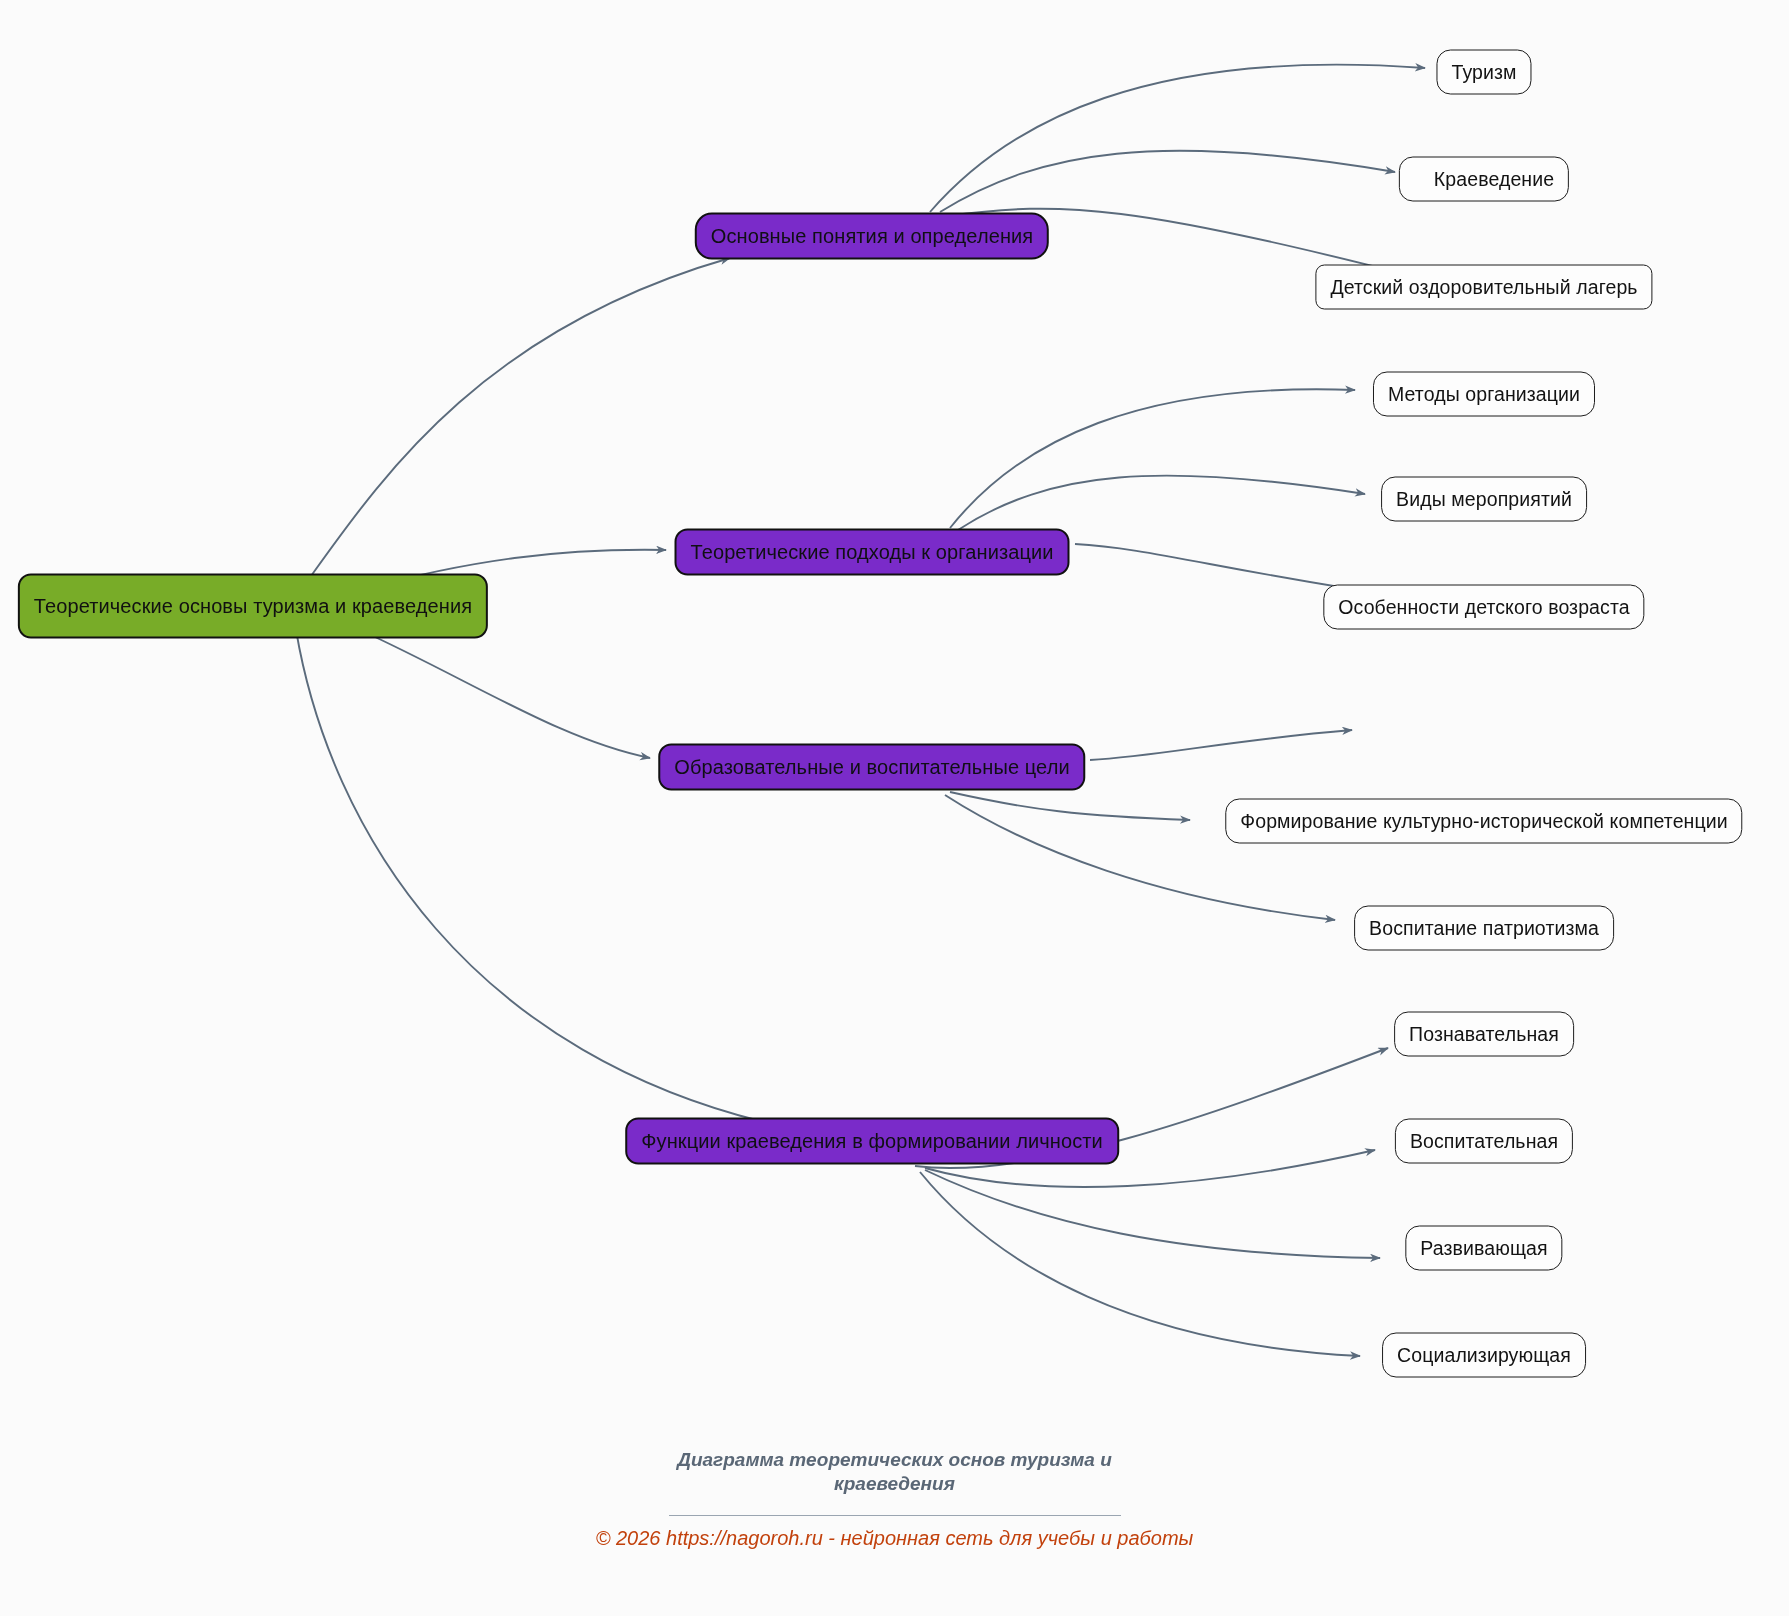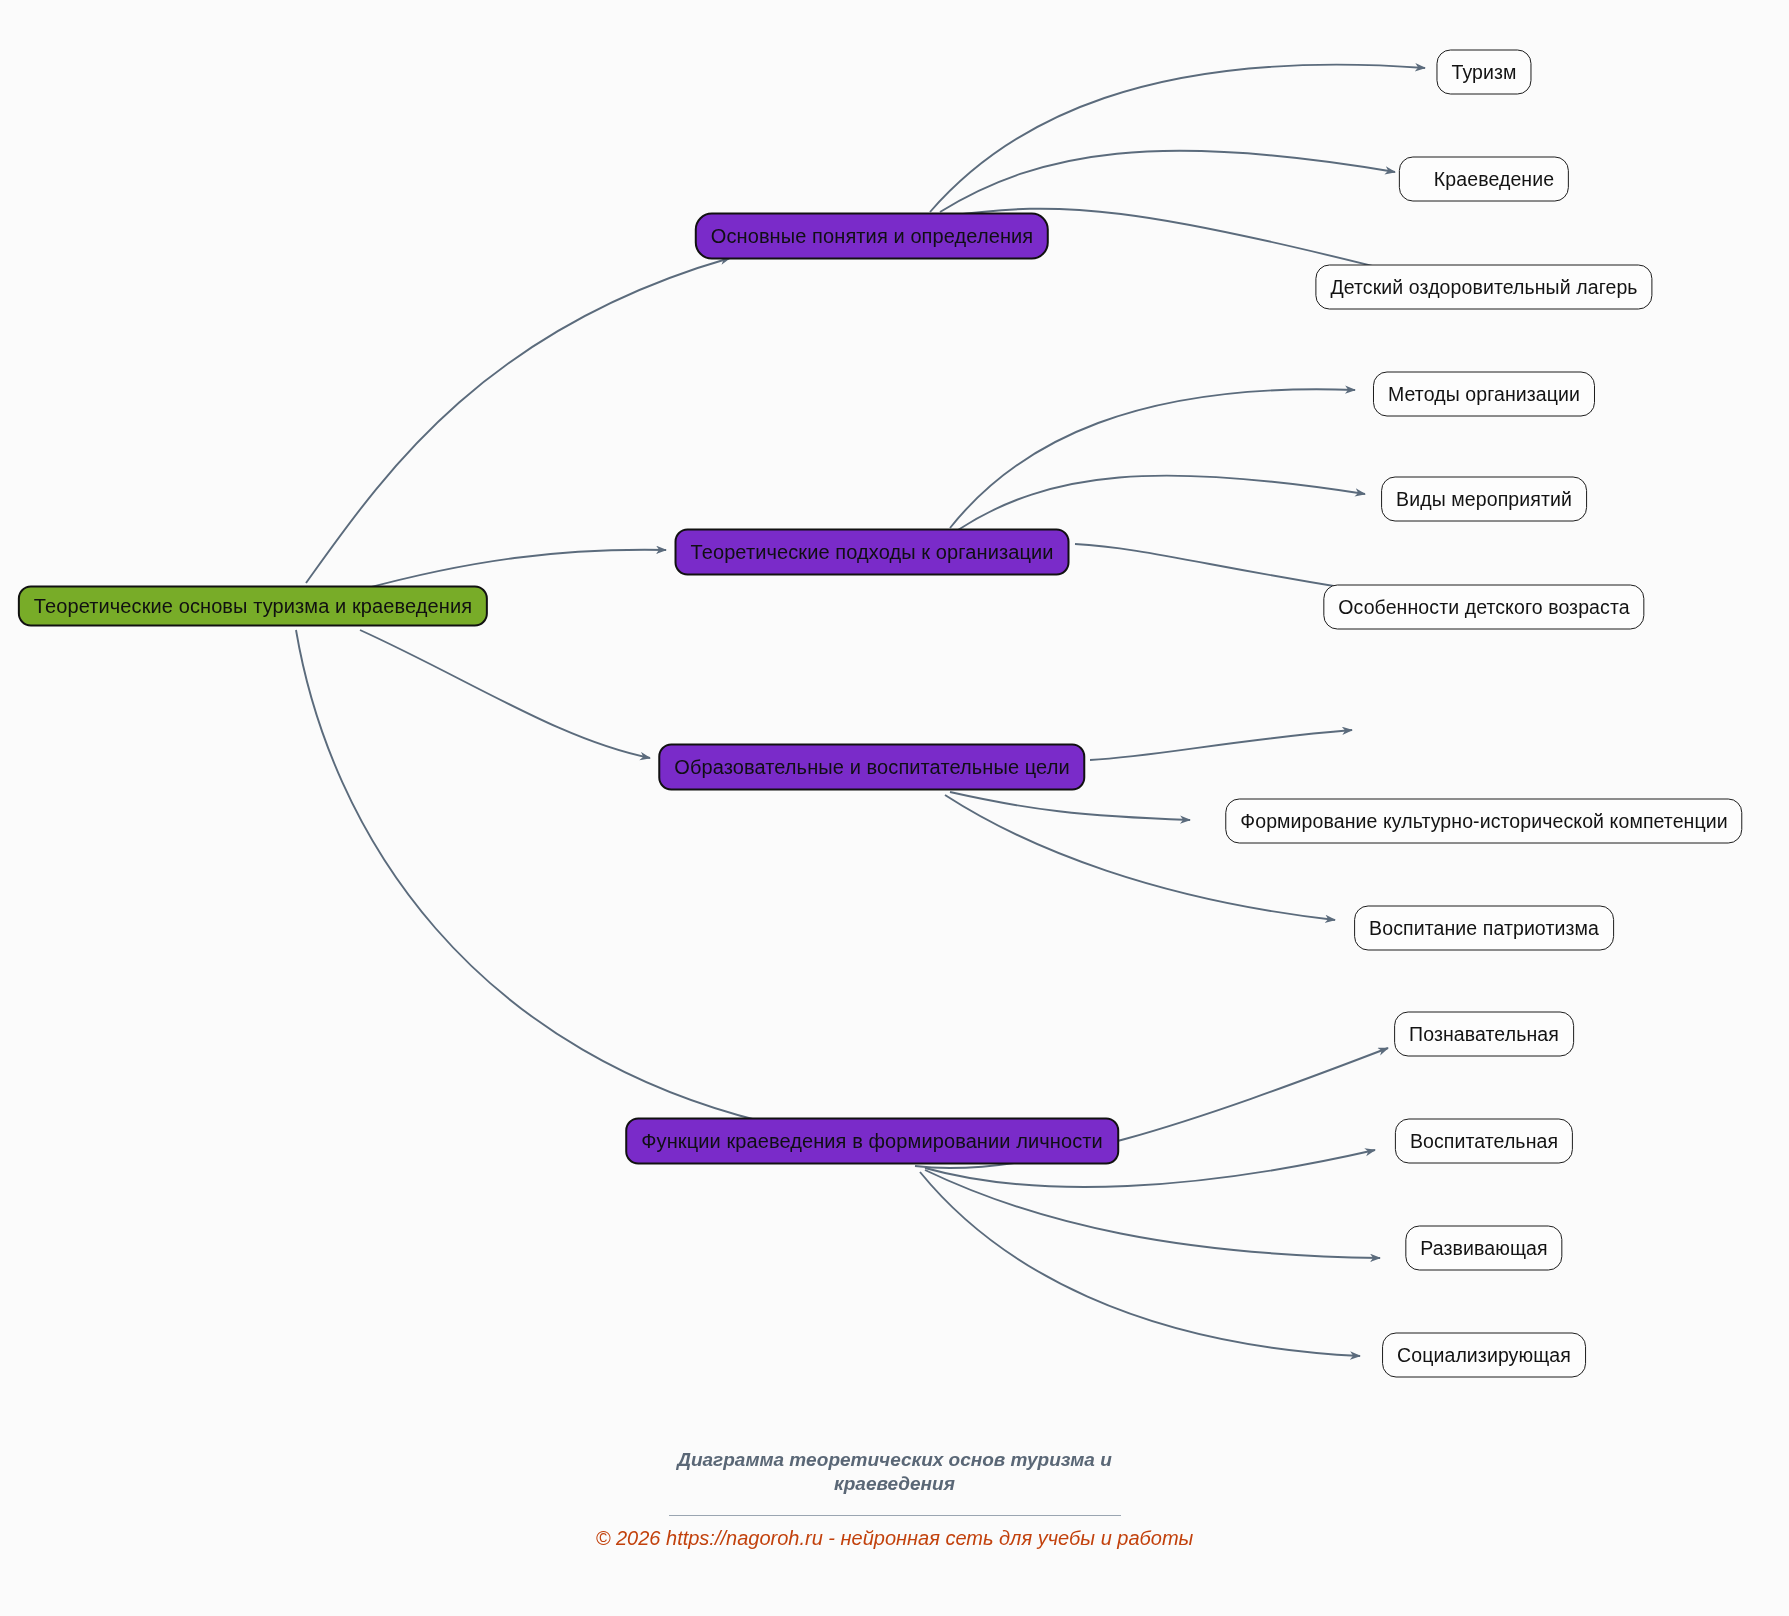--- a/index.html
+++ b/index.html
@@ -50,21 +50,21 @@
     padding: 0 14px;
     height: 45px;
     transform: translate(-50%, -50%);
   }
   .node.root {
     background: #78ac28;
     border-color: #111111;
     border-width: 2px;
     border-radius: 13px;
     font-size: 20px;
-    height: 41px;
+    height: 65px;
   }
   .node.branch {
     background: #7a2bc9;
     border-color: #111111;
     border-width: 2px;
     border-radius: 13px;
     font-size: 20px;
     height: 47px;
     color: #100f14;
   }
@@ -162,21 +162,21 @@
   <div class="node branch" style="left:872px; top:1141px;">
     <span>Функции краеведения в формировании личности</span>
   </div>
 
   <div class="node leaf" style="left:1484px; top:72px;">
     <span>Туризм</span>
   </div>
   <div class="node leaf" style="left:1484px; top:179px;padding-left:34px;">
     <span>Краеведение</span>
   </div>
-  <div class="node leaf" style="left:1484px; top:287px;">
+  <div class="node leaf" style="left:1484px; top:287px;border-radius:9px;">
     <span>Детский оздоровительный лагерь</span>
   </div>
 
   <div class="node leaf" style="left:1484px; top:394px;">
     <span>Методы организации</span>
   </div>
   <div class="node leaf" style="left:1484px; top:499px;">
     <span>Виды мероприятий</span>
   </div>
   <div class="node leaf" style="left:1484px; top:607px;">

